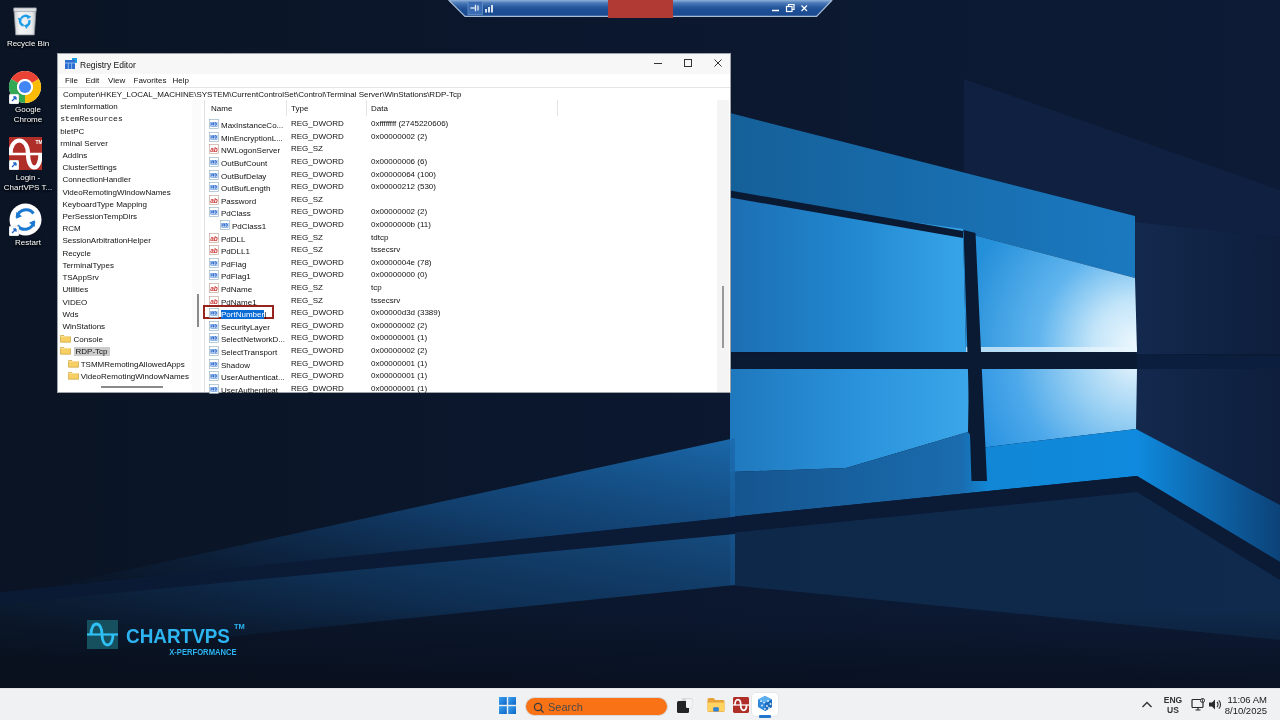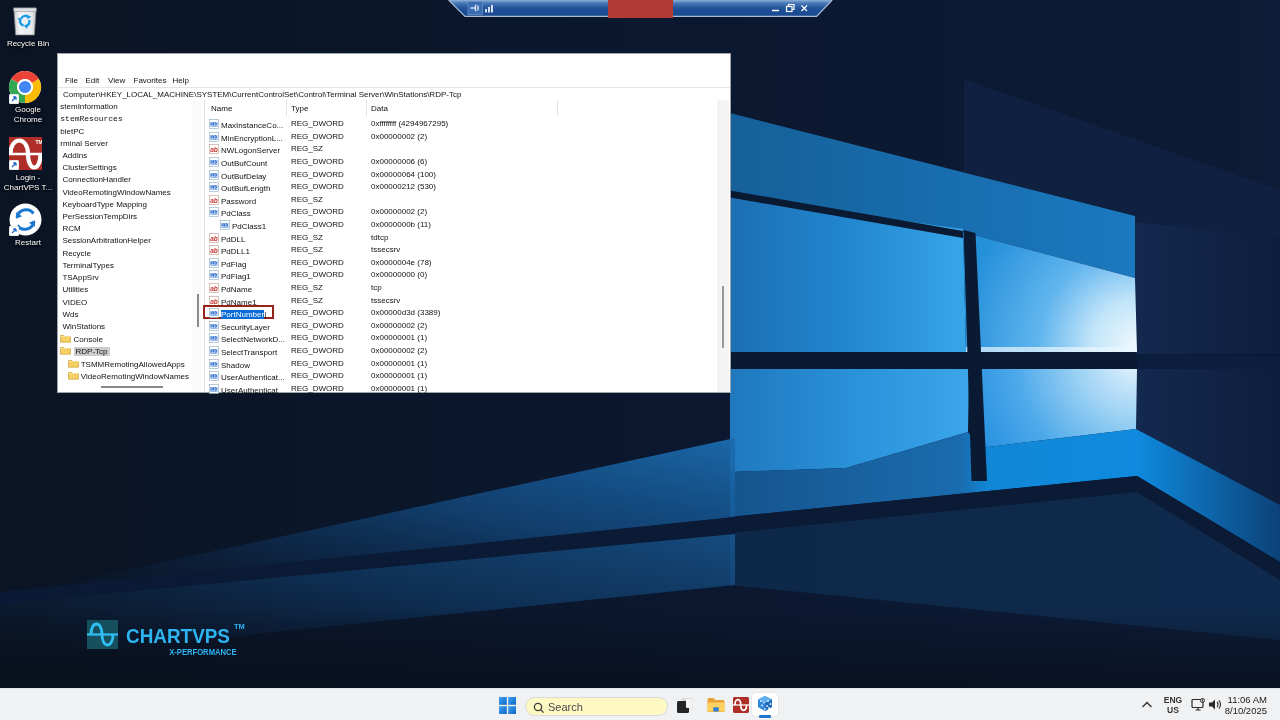--- a/index.html
+++ b/index.html
@@ -208,20 +208,37 @@
   </g>
   <g fill="none" stroke="#fff" stroke-width="1.2">
     <rect x="346.5" y="6.5" width="5.5" height="5"></rect>
     <path d="M348.5 6.5 V4.5 H354 V9.5 H352"></path>
     <path d="M361.5 5.5 L367 11 M367 5.5 L361.5 11"></path>
   </g>
 </svg>
 
 <div id="regedit" class="abs" style="left:57px;top:53px;width:672px;height:338px;background:#fff;border:1px solid #9da3a8;box-sizing:content-box;font-size:8px;color:#111;">
 
+  <div class="abs" style="left:0;top:0;width:672px;height:20px;background:#f7f7f7;">
+    <svg class="abs" style="left:7px;top:4px;" width="12" height="12" viewBox="0 0 12 12">
+      <rect x="0" y="2" width="10" height="9" fill="#2a6bd0"></rect>
+      <g stroke="#9cc6ee" stroke-width="0.8">
+          <path d="M0 5 H10 M3.3 5 V11 M6.6 5 V11"></path>
+        </g>
+      <polygon points="7,0 12,0 12,5 10,5 10,2 7,2" fill="#1b9de2"></polygon>
+    </svg>
+    <span class="abs" style="left:22px;top:5.5px;font-size:8.5px;">Registry Editor</span>
+    <div class="abs" style="left:596px;top:9px;width:8px;height:1px;background:#333;"></div>
+    <svg class="abs" style="left:626px;top:5px;" width="8" height="8">
+        <rect x="0.5" y="0.5" width="7" height="7" fill="none" stroke="#333" stroke-width="1"></rect>
+      </svg>
+    <svg class="abs" style="left:656px;top:5px;" width="8" height="8">
+        <path d="M0.5 0.5 L7.5 7.5 M7.5 0.5 L0.5 7.5" stroke="#333" stroke-width="1"></path>
+      </svg>
+  </div>
 
   <div class="abs" style="left:0;top:20px;width:672px;height:13px;background:#fff;">
     <span class="abs" style="left:7px;top:1.5px;">File</span>
     <span class="abs" style="left:27.5px;top:1.5px;">Edit</span>
     <span class="abs" style="left:50px;top:1.5px;">View</span>
     <span class="abs" style="left:75.5px;top:1.5px;">Favorites</span>
     <span class="abs" style="left:114.5px;top:1.5px;">Help</span>
   </div>
 
   <div class="abs" style="left:0;top:33px;width:672px;height:13px;background:#fff;border-top:1px solid #e5e5e5;">
@@ -279,21 +296,21 @@
         <div style="position:absolute;left:166px;top:4px;">Data</div>
         <div style="position:absolute;left:80.5px;top:0;width:1px;height:16px;background:#e4e4e4"></div>
         <div style="position:absolute;left:161px;top:0;width:1px;height:16px;background:#e4e4e4"></div>
         <div style="position:absolute;left:351.5px;top:0;width:1px;height:16px;background:#e4e4e4"></div>
         <div style="position:absolute;left:4px;top:19.2px;white-space:nowrap;"><svg width="10" height="10" viewBox="0 0 10 10" style="vertical-align:-1.5px;margin-right:2px">
             <rect x="0.5" y="0.5" width="9" height="9" fill="#fff" stroke="#8ab" stroke-width="0.6"></rect>
             <rect x="1.5" y="3" width="7" height="4.5" fill="#2f6fd0"></rect>
             <text x="1.8" y="7" font-size="4.5" fill="#fff">110</text>
           </svg>MaxInstanceCo...</div>
         <div style="position:absolute;left:86px;top:19.2px;">REG_DWORD</div>
-        <div style="position:absolute;left:166px;top:19.2px;">0xffffffff (4294967295)</div>
+        <div style="position:absolute;left:166px;top:19.2px;">0xffffffff (2745220606)</div>
         <div style="position:absolute;left:4px;top:31.799999999999997px;white-space:nowrap;"><svg width="10" height="10" viewBox="0 0 10 10" style="vertical-align:-1.5px;margin-right:2px">
             <rect x="0.5" y="0.5" width="9" height="9" fill="#fff" stroke="#8ab" stroke-width="0.6"></rect>
             <rect x="1.5" y="3" width="7" height="4.5" fill="#2f6fd0"></rect>
             <text x="1.8" y="7" font-size="4.5" fill="#fff">110</text>
           </svg>MinEncryptionL...</div>
         <div style="position:absolute;left:86px;top:31.799999999999997px;">REG_DWORD</div>
         <div style="position:absolute;left:166px;top:31.799999999999997px;">0x00000002 (2)</div>
         <div style="position:absolute;left:4px;top:44.4px;white-space:nowrap;"><svg width="10" height="10" viewBox="0 0 10 10" style="vertical-align:-1.5px;margin-right:2px">
             <rect x="0.5" y="0.5" width="9" height="9" fill="#fff" stroke="#b98" stroke-width="0.6"></rect>
             <text x="1.2" y="7.5" font-size="6.5" fill="#c33" font-style="italic" font-weight="bold">ab</text>
@@ -443,21 +460,21 @@
           <stop offset="0" stop-color="#3ca1f2"></stop>
           <stop offset="1" stop-color="#0d66c5"></stop>
         </linearGradient>
       </defs>
     <rect x="0" y="0" width="7.8" height="7.8" fill="url(#wlg)"></rect>
       <rect x="9.2" y="0" width="7.8" height="7.8" fill="url(#wlg)"></rect>
     <rect x="0" y="9.2" width="7.8" height="7.8" fill="url(#wlg)"></rect>
       <rect x="9.2" y="9.2" width="7.8" height="7.8" fill="url(#wlg)"></rect>
   </svg>
 
-  <div class="abs" style="left:525px;top:8px;width:143px;height:19px;background:#fef9c3;border:1px solid #d9dadc;border-radius:10px;box-sizing:border-box;">
+  <div class="abs" style="left:525px;top:8px;width:143px;height:19px;background:#f97316;border:1px solid #d9dadc;border-radius:10px;box-sizing:border-box;">
     <svg class="abs" style="left:7px;top:3.5px;" width="12" height="12" viewBox="0 0 12 12">
         <circle cx="5" cy="5" r="3.6" fill="none" stroke="#3c3c3c" stroke-width="1.3"></circle>
         <path d="M7.8 7.8 L10.6 10.6" stroke="#3c3c3c" stroke-width="1.3"></path>
       </svg>
     <span class="abs" style="left:22px;top:2.5px;font-size:11px;color:#4a4a4a;">Search</span>
   </div>
 
   <svg class="abs" style="left:677px;top:9px;" width="16" height="15" viewBox="0 0 16 15">
     <rect x="4.5" y="0" width="11" height="10.5" rx="1.5" fill="#d8d9da"></rect>
     <rect x="0" y="3" width="12" height="12" rx="1.5" fill="#232425"></rect>

